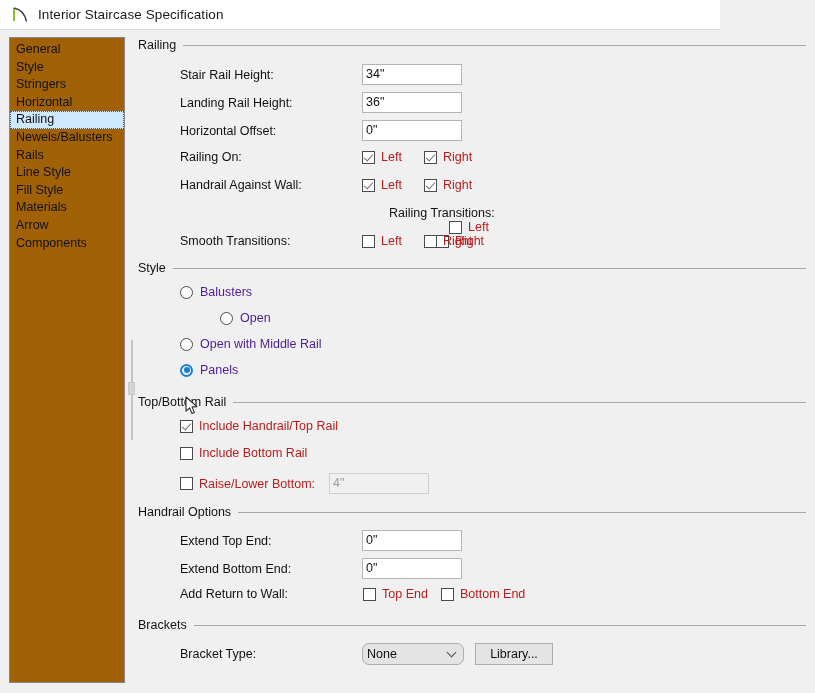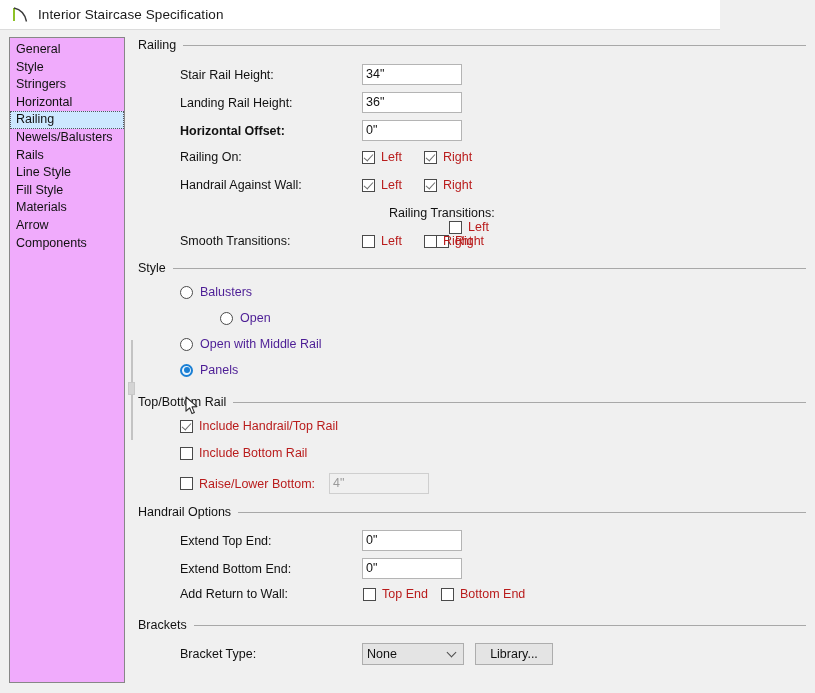--- a/index.html
+++ b/index.html
@@ -42,21 +42,21 @@
     position: absolute; left: 0; top: 30px;
     width: 815px; height: 663px;
     background: #f0f0f0;
   }
 
   
   .sidebar {
     position: absolute;
     left: 9px; top: 7px;
     width: 116px; height: 646px;
-    background: #f0abfc;
+    background: #a16207;
     border: 1px solid #878787;
     padding-top: 3px;
     overflow: hidden;
   }
   .side-item {
     height: 17.6px;
     line-height: 17.6px;
     padding-left: 6px;
     font-size: 12.5px;
     color: #111;
@@ -269,21 +269,21 @@
           <span class="lbl" style="width:142px;">Stair Rail Height:</span>
           <span class="tbox" style="width:100px; margin-left:40px;">34"</span>
         </div>
 
         <div class="row" style="left:42px; top:54px; width:560px;">
           <span class="lbl" style="width:142px;">Landing Rail Height:</span>
           <span class="tbox" style="width:100px; margin-left:40px;">36"</span>
         </div>
 
         <div class="row" style="left:42px; top:82px; width:560px;">
-          <span class="lbl" style="width:142px;font-weight:bold;">Horizontal Offset:</span>
+          <span class="lbl" style="width:142px;">Horizontal Offset:</span>
           <span class="tbox" style="width:100px; margin-left:40px;">0"</span>
         </div>
 
         <div class="row" style="left:42px; top:112px; width:560px;">
           <span class="lbl" style="width:142px;">Railing On:</span>
           <span class="cbwrap" style="margin-left:40px; width:62px;">
             <span class="cb checked"></span>
             <span class="cb-label">Left</span>
           </span>
           <span class="cbwrap">
@@ -416,21 +416,21 @@
       </div>
 
       <div class="group" style="left:0; top:588px; width:668px; height:70px;">
         <div class="group-head">
           <span class="group-title">Brackets</span>
           <span class="group-line"></span>
         </div>
 
         <div class="row" style="left:42px; top:25px; width:560px;">
           <span class="lbl" style="width:142px;">Bracket Type:</span>
-          <span class="combo" style="margin-left:40px;">
+          <span class="combo" style="margin-left:40px;border-radius:7px;">
             <span>None</span>
             <span class="chev"></span>
           </span>
           <span class="btn" style="margin-left:11px;">Library...</span>
         </div>
       </div>
 
     </div>
 
     <div class="cursor">

